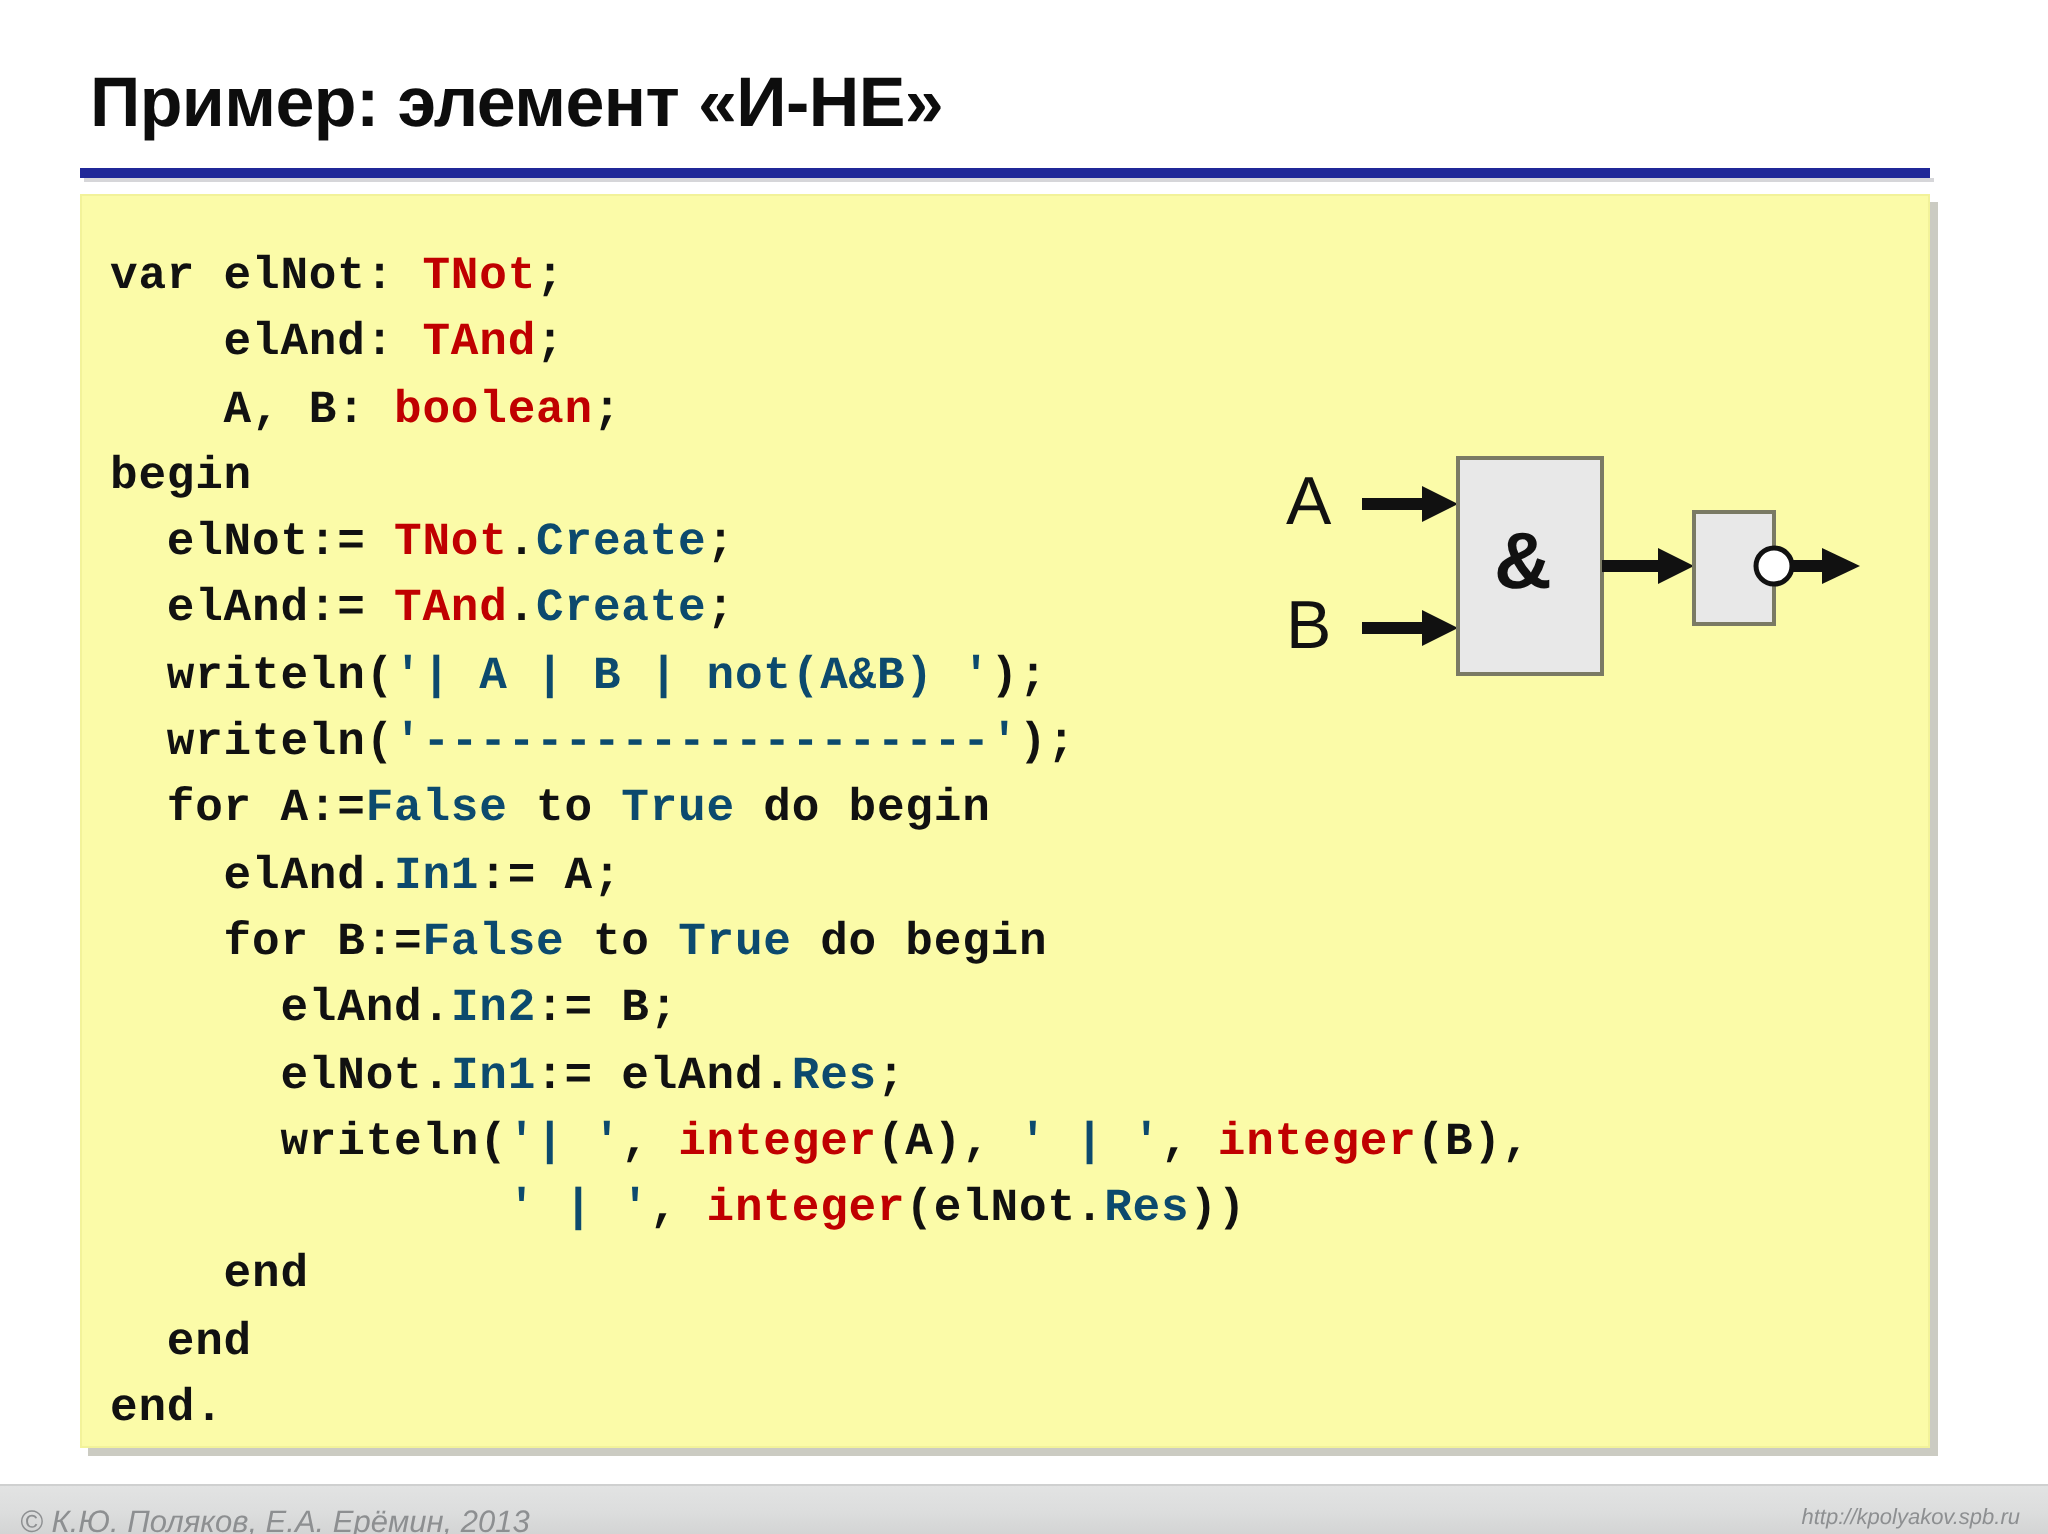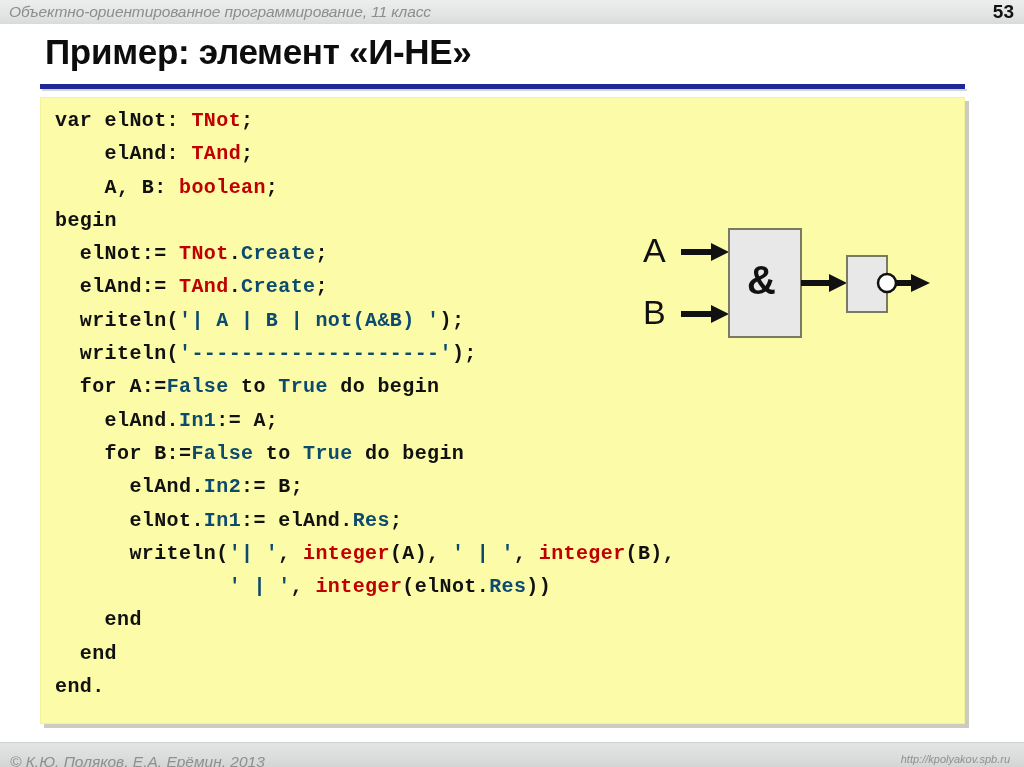--- a/index.html
+++ b/index.html
@@ -64,23 +64,23 @@
     background: rgba(140,140,120,0.45);
   }
   .code-panel {
     position: absolute; left: 40px; top: 97px;
     width: 925px; height: 627px;
     background: #fbfba8;
     border: 1px solid #f2f29a;
     box-sizing: border-box;
   }
   .code {
-    position: absolute; left: 14px; top: 6px;
+    position: absolute; left: 14px; top: 24px;
     font-family: "Liberation Mono", "DejaVu Sans Mono", monospace;
-    font-size: 20px;
+    font-size: 23px;
     font-weight: bold;
     line-height: 33.3px;
     color: #111111;
     white-space: pre;
     letter-spacing: 0.4px;
   }
   .t-type   { color: #c00000; }   
   .t-method { color: #0c4a6e; }   
   .t-str    { color: #0c4a6e; }   
   .t-plain  { color: #111111; }
@@ -113,24 +113,20 @@
     font-style: italic;
     color: #8d8f91;
     white-space: nowrap;
   }
 </style>
 </head>
 <body>
 
 <div id="slide">
 
-  <div class="header-band">
-    <div class="header-title">Объектно-ориентированное программирование, 11 класс</div>
-    <div class="page-number">53</div>
-  </div>
 
   <div class="slide-title">Пример: элемент «И-НЕ»</div>
   <div class="title-rule-shadow"></div>
   <div class="title-rule"></div>
 
   <div class="code-panel-shadow"></div>
   <div class="code-panel">
     <div class="code" id="code-block"><div><span class="t-plain">var elNot: </span><span class="t-type">TNot</span><span class="t-plain">;</span></div><div><span class="t-plain">    elAnd: </span><span class="t-type">TAnd</span><span class="t-plain">;</span></div><div><span class="t-plain">    A, B: </span><span class="t-type">boolean</span><span class="t-plain">;</span></div><div><span class="t-plain">begin</span></div><div><span class="t-plain">  elNot:= </span><span class="t-type">TNot</span><span class="t-plain">.</span><span class="t-method">Create</span><span class="t-plain">;</span></div><div><span class="t-plain">  elAnd:= </span><span class="t-type">TAnd</span><span class="t-plain">.</span><span class="t-method">Create</span><span class="t-plain">;</span></div><div><span class="t-plain">  writeln(</span><span class="t-str">'| A | B | not(A&amp;B) '</span><span class="t-plain">);</span></div><div><span class="t-plain">  writeln(</span><span class="t-str">'--------------------'</span><span class="t-plain">);</span></div><div><span class="t-plain">  for A:=</span><span class="t-str">False</span><span class="t-plain"> to </span><span class="t-str">True</span><span class="t-plain"> do begin</span></div><div><span class="t-plain">    elAnd.</span><span class="t-method">In1</span><span class="t-plain">:= A;</span></div><div><span class="t-plain">    for B:=</span><span class="t-str">False</span><span class="t-plain"> to </span><span class="t-str">True</span><span class="t-plain"> do begin</span></div><div><span class="t-plain">      elAnd.</span><span class="t-method">In2</span><span class="t-plain">:= B;</span></div><div><span class="t-plain">      elNot.</span><span class="t-method">In1</span><span class="t-plain">:= elAnd.</span><span class="t-method">Res</span><span class="t-plain">;</span></div><div><span class="t-plain">      writeln(</span><span class="t-str">'| '</span><span class="t-plain">, </span><span class="t-type">integer</span><span class="t-plain">(A), </span><span class="t-str">' | '</span><span class="t-plain">, </span><span class="t-type">integer</span><span class="t-plain">(B),</span></div><div><span class="t-plain">              </span><span class="t-str">' | '</span><span class="t-plain">, </span><span class="t-type">integer</span><span class="t-plain">(elNot.</span><span class="t-method">Res</span><span class="t-plain">))</span></div><div><span class="t-plain">    end</span></div><div><span class="t-plain">  end</span></div><div><span class="t-plain">end.</span></div></div>
 
     <div class="diagram">

